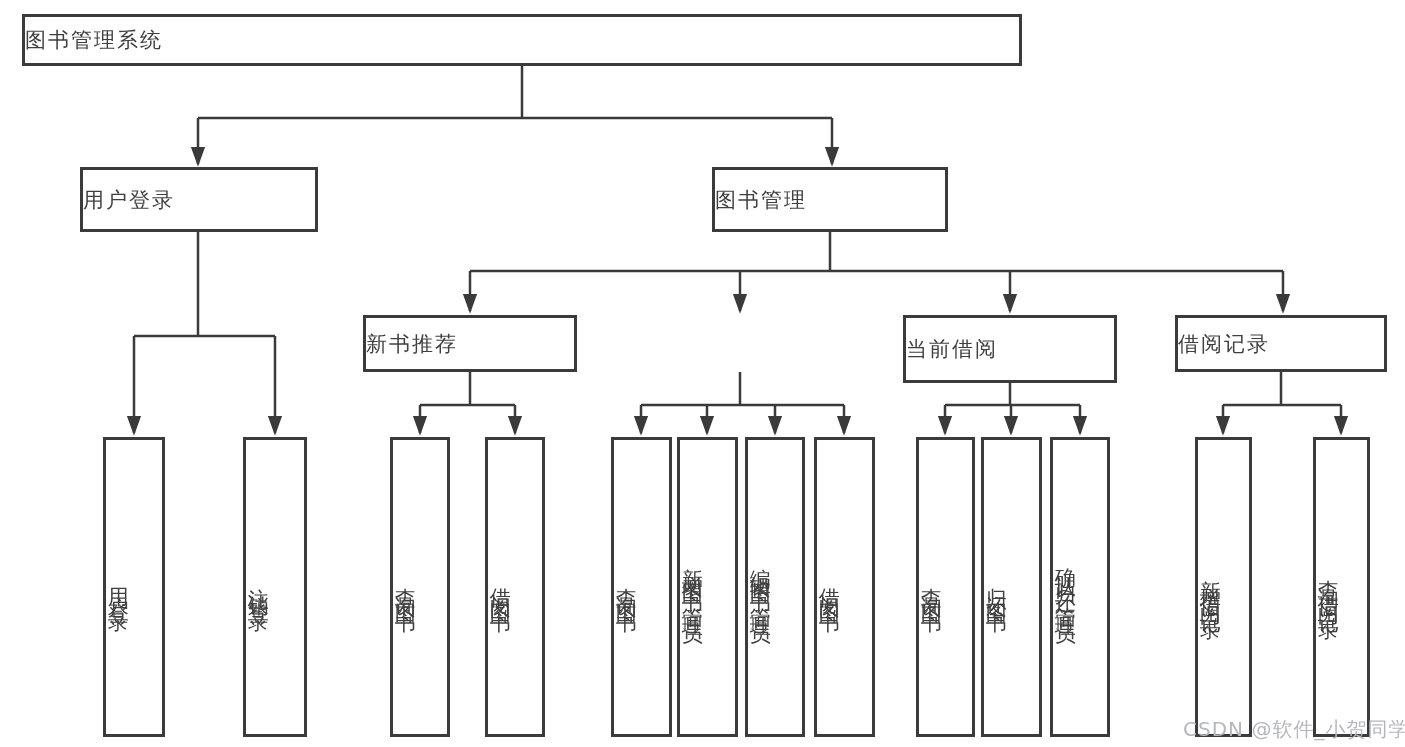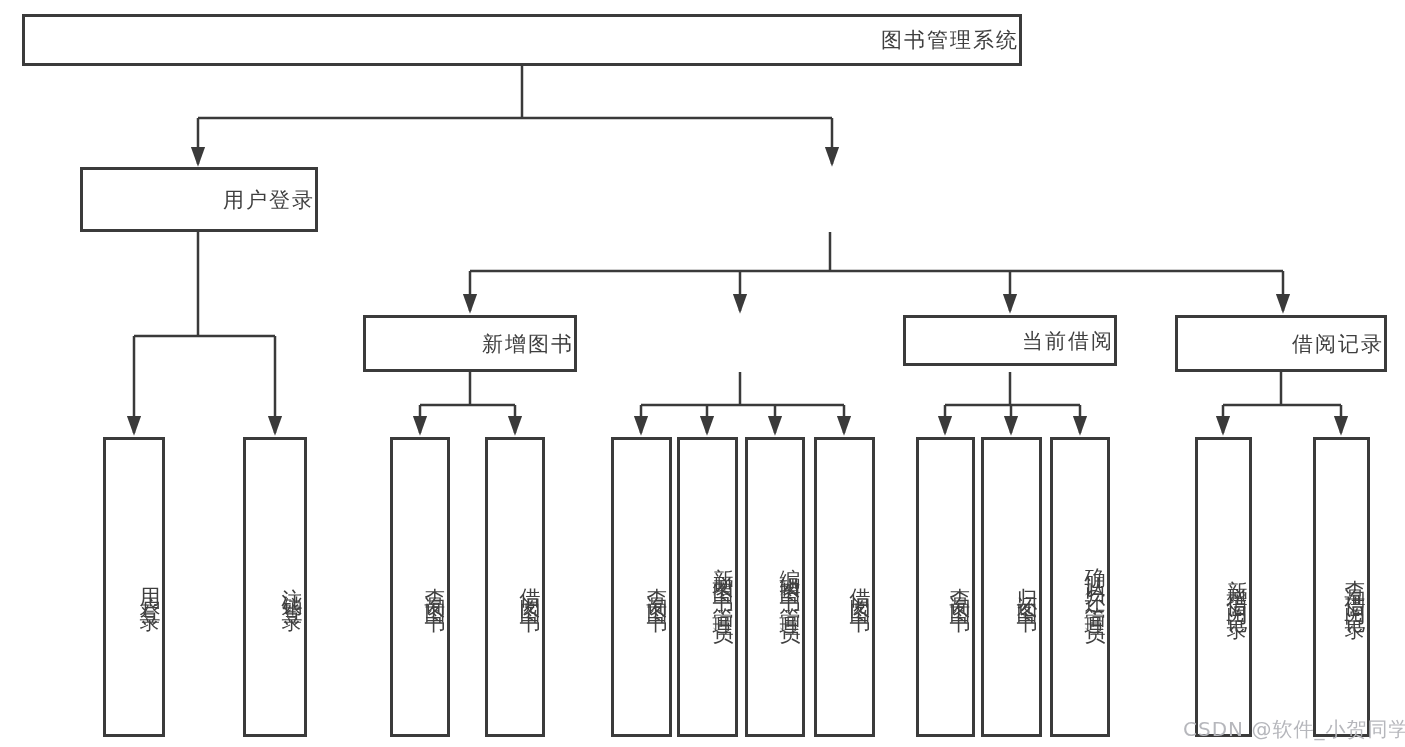--- a/index.html
+++ b/index.html
@@ -11,21 +11,21 @@
     overflow:hidden;
   }
   #wires{position:absolute;left:0;top:0;width:1405px;height:747px;pointer-events:none;}
   .node{
     position:absolute;
     box-sizing:border-box;
     border:3px solid #3b3b3b;
     background:#ffffff;
     display:flex;
     align-items:center;
-    justify-content:flex-end;
+    justify-content:flex-start;
     color:#3f3f3f;
   }
   .node .h{
     font-size:21px;
     letter-spacing:2px;
     white-space:nowrap;
   }
   .node .v{
     writing-mode:vertical-rl;
     text-orientation:mixed;
@@ -99,25 +99,28 @@
     </g>
   </svg>
 
   <div class="node" style="left:22px;top:14px;width:1000px;height:52px">
     <span class="h">图书管理系统</span>
   </div>
 
   <div class="node" style="left:80px;top:167px;width:238px;height:65px">
     <span class="h">用户登录</span>
   </div>
+  <div class="node" style="left:712px;top:167px;width:236px;height:65px">
+    <span class="h">图书管理</span>
+  </div>
 
   <div class="node" style="left:363px;top:315px;width:214px;height:57px">
-    <span class="h">新增图书</span>
+    <span class="h">新书推荐</span>
   </div>
-  <div class="node" style="left:903px;top:315px;width:214px;height:51px">
+  <div class="node" style="left:903px;top:315px;width:214px;height:68px">
     <span class="h">当前借阅</span>
   </div>
   <div class="node" style="left:1175px;top:315px;width:212px;height:57px">
     <span class="h">借阅记录</span>
   </div>
 
   <div class="node" style="left:103px;top:437px;width:62px;height:300px">
     <span class="v">用户登录</span>
   </div>
   <div class="node" style="left:243px;top:437px;width:64px;height:300px">

